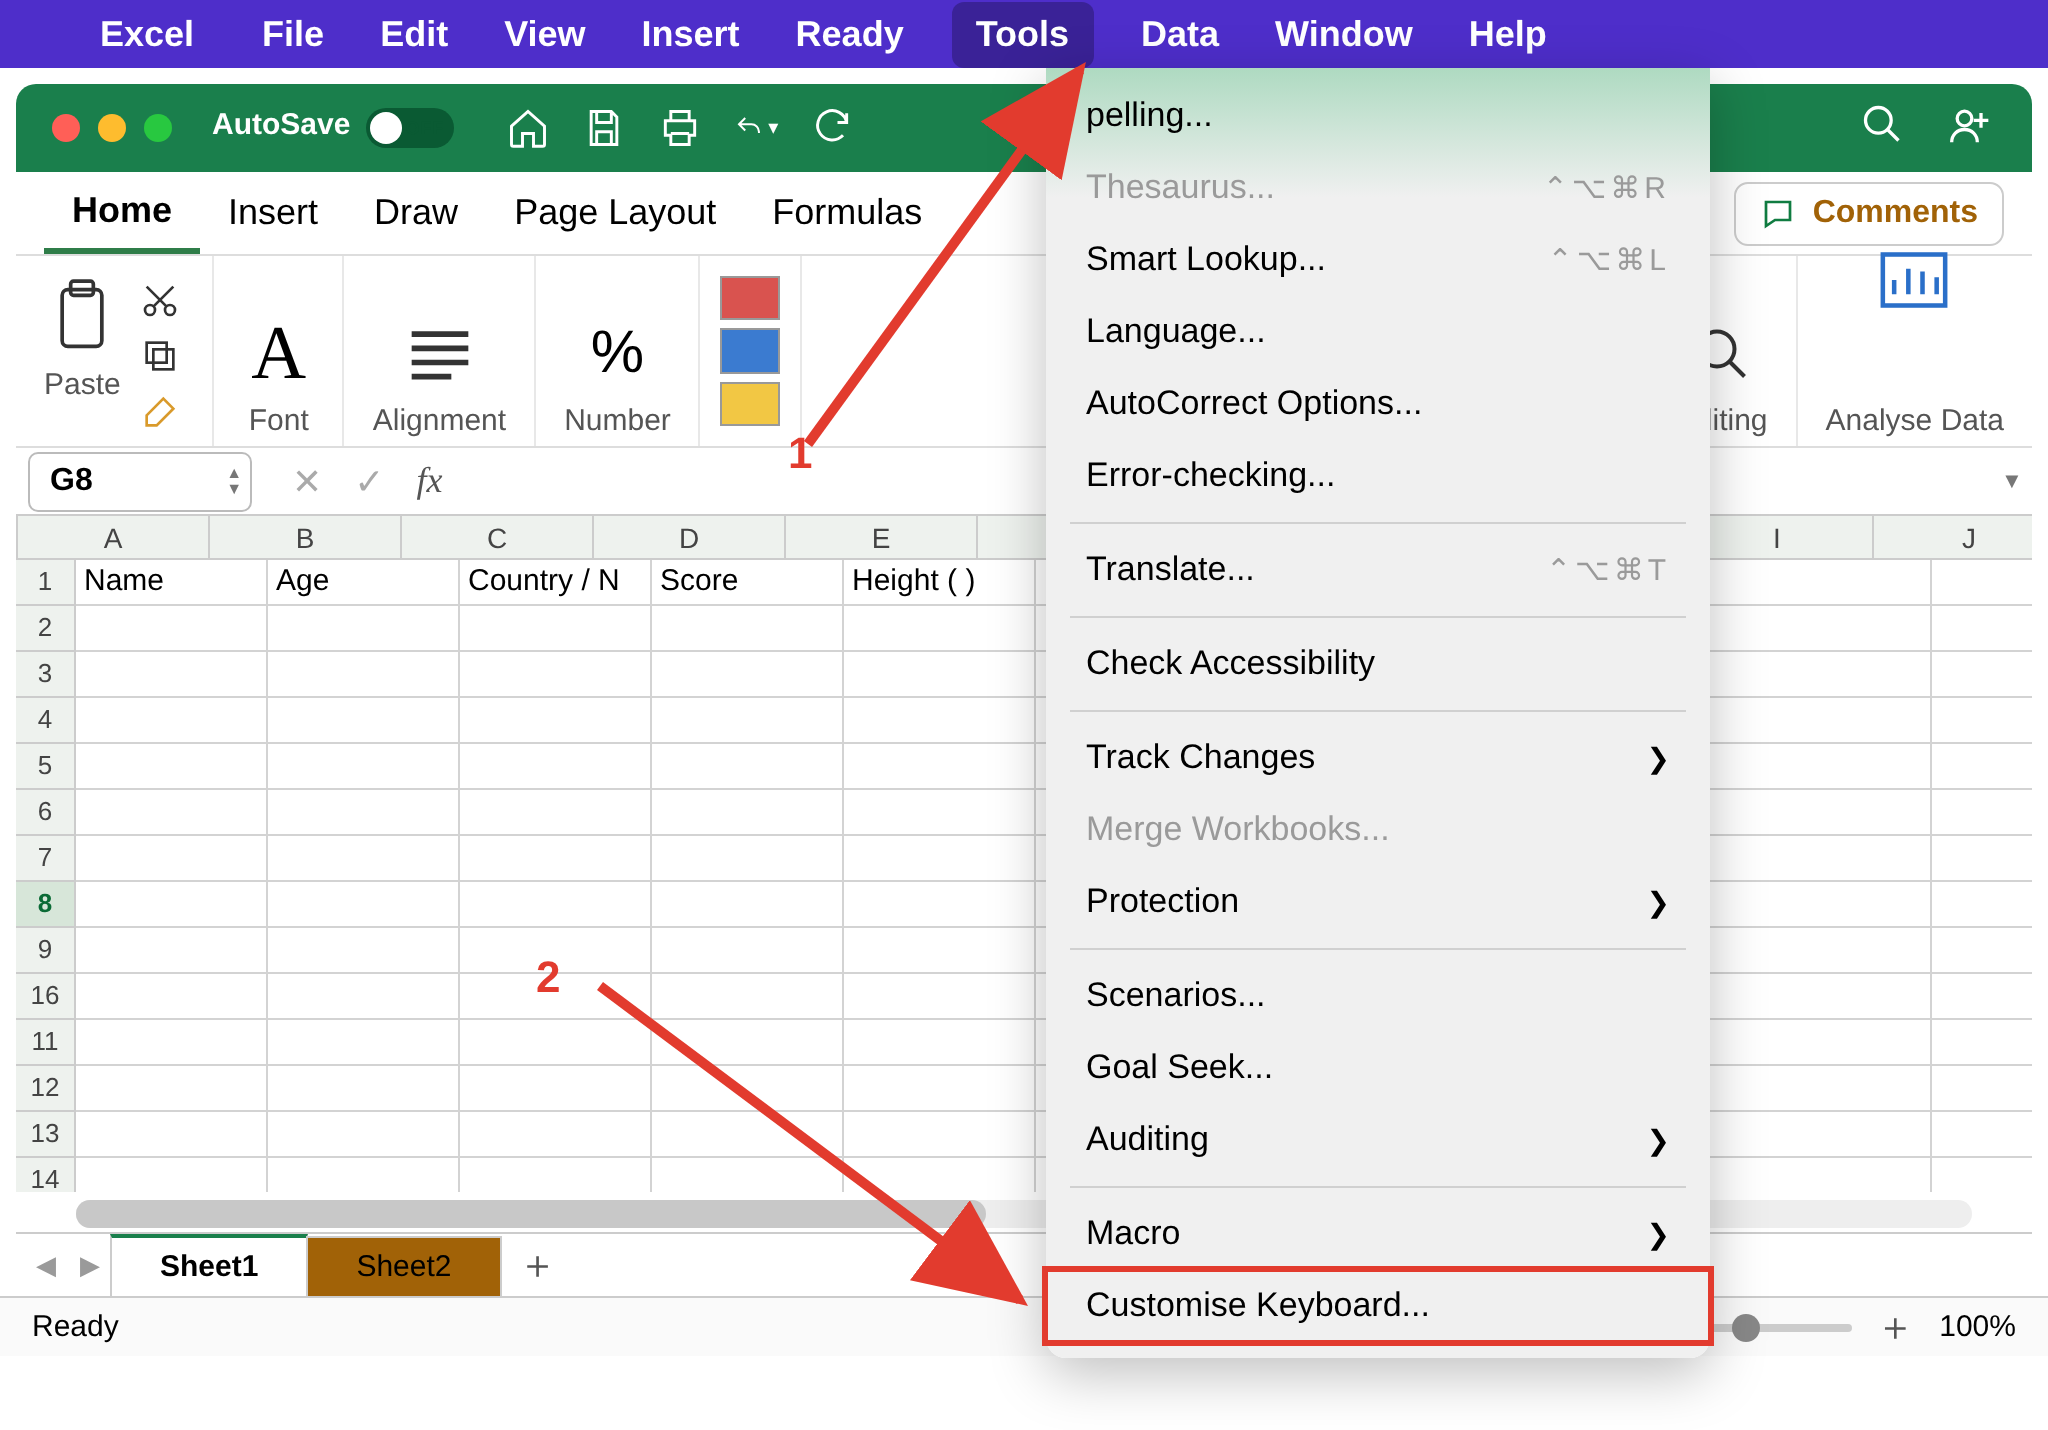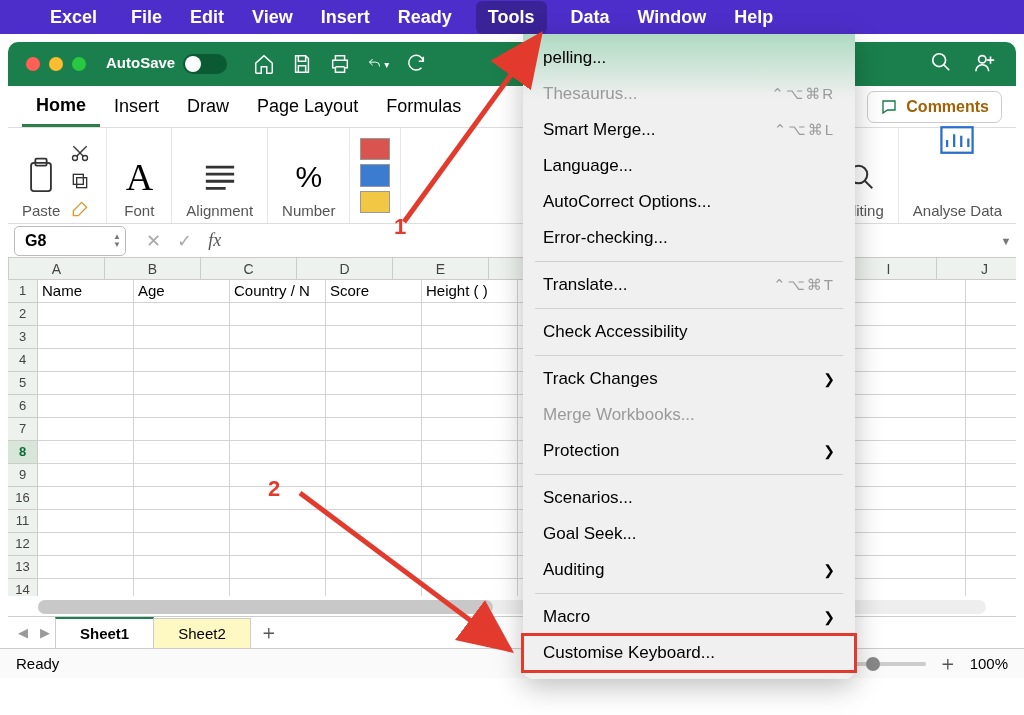--- a/index.html
+++ b/index.html
@@ -33,21 +33,21 @@
   .rtab.active { font-weight:700; border-bottom:3px solid #2f7d49; }
   .rtabs .spacer { flex:1; }
   .comments-btn { border:1.5px solid #ccc; border-radius:7px; padding:6px 12px; font-size:16px; font-weight:700; color:#a16207; display:flex; align-items:center; gap:8px; }
   .comments-btn svg { stroke:#107c41; fill:none; stroke-width:1.8; }
 
   
   .ribbon { display:flex; align-items:stretch; height:96px; border-bottom:1px solid #ddd; margin:0 8px; background:#fff; }
   .rgroup { display:flex; flex-direction:column; align-items:center; justify-content:flex-end; padding:6px 14px 4px; border-right:1px solid #e8e8e8; }
   .rgroup .glabel { font-size:15px; color:#555; margin-top:4px; }
   .rgroup .icon-big { width:36px; height:42px; display:flex; align-items:center; justify-content:center; }
-  .rgroup.clip { flex-direction:row; align-items:flex-end; gap:10px; padding-top:10px; }
+  .rgroup.clip { flex-direction:row; align-items:flex-start; gap:10px; padding-top:10px; }
   .rgroup.clip .pastecol { display:flex; flex-direction:column; align-items:center; }
   .rgroup.clip .minicol { display:flex; flex-direction:column; gap:8px; margin-top:2px; align-items:center; }
   .rgroup.clip .minicol .mini { width:22px; height:20px; }
   .rgroup .sw { width:30px; height:30px; border:1px solid #999; }
   .rgroup .sw.red { background:#d9534f; }
   .rgroup .sw.blue { background:#3b7bd0; }
   .rgroup .sw.yell { background:#f2c744; }
   .rgroup.last { border-right:none;gap:44px; }
 
   
@@ -69,21 +69,21 @@
   .rh { flex:0 0 30px; border-right:1px solid #ccc; border-bottom:1px solid #ccc; background:#eef2ee; text-align:center; font-size:13px; color:#444; line-height:22px; }
   .rh.sel { background:#d7e6d9; font-weight:700; color:#0b6b36; }
   .cell { flex:0 0 96px; border-right:1px solid #d3d3d3; border-bottom:1px solid #d3d3d3; font-size:15px; padding:2px 4px; white-space:nowrap; overflow:hidden; }
   .hscroll { height:18px; margin-top:2px; display:flex; align-items:center; }
   .hscroll .track { flex:1; height:14px; background:#eee; border-radius:7px; margin:0 30px 0 30px; position:relative; }
   .hscroll .thumb { position:absolute; left:0; width:48%; height:14px; background:#c8c8c8; border-radius:7px; }
 
   
   .sheet-tabs { display:flex; align-items:center; height:32px; border-top:1px solid #ccc; margin:0 8px; padding-left:4px; gap:0; }
   .sheet-tabs .nav { width:22px; text-align:center; color:#9a9a9a; font-size:13px; }
-  .stab { padding:6px 24px; font-size:15px; border:1px solid #ccc; border-bottom:none; margin-left:-1px; background:#fef9c3; }
+  .stab { padding:6px 24px; font-size:15px; border:1px solid #ccc; border-bottom:none; margin-left:-1px; background:#a16207; }
   .stab.active { background:#fff; font-weight:700; border-top:2px solid #1a7f4c; }
   .addsheet { width:36px; text-align:center; font-size:20px; color:#555; }
 
   
   .status { display:flex; align-items:center; height:30px; border-top:1px solid #ccc; padding:0 16px; font-size:15px; background:#fafafa; gap:16px; }
   .status .right { margin-left:auto; display:flex; align-items:center; gap:12px; }
   .vbtn { width:22px; height:18px; border:1.5px solid #777; display:inline-block; }
   .vbtn.a { background:#888; border-color:#555; }
   .slider { width:150px; height:4px; background:#ccc; position:relative; border-radius:2px; }
   .slider .knob { width:14px; height:14px; background:#888; border-radius:50%; position:absolute; left:60%; top:-5px; }
@@ -467,21 +467,21 @@
 
 <div class="menu" id="tools-menu">
     <div class="mi">
       <span>pelling...</span>
     </div>
     <div class="mi disabled">
       <span>Thesaurus...</span>
       <span class="sc">⌃⌥⌘R</span>
     </div>
     <div class="mi">
-      <span>Smart Merge...</span>
+      <span>Smart Lookup...</span>
       <span class="sc">⌃⌥⌘L</span>
     </div>
     <div class="mi">
       <span>Language...</span>
     </div>
     <div class="mi">
       <span>AutoCorrect Options...</span>
     </div>
     <div class="mi">
       <span>Error-checking...</span>

